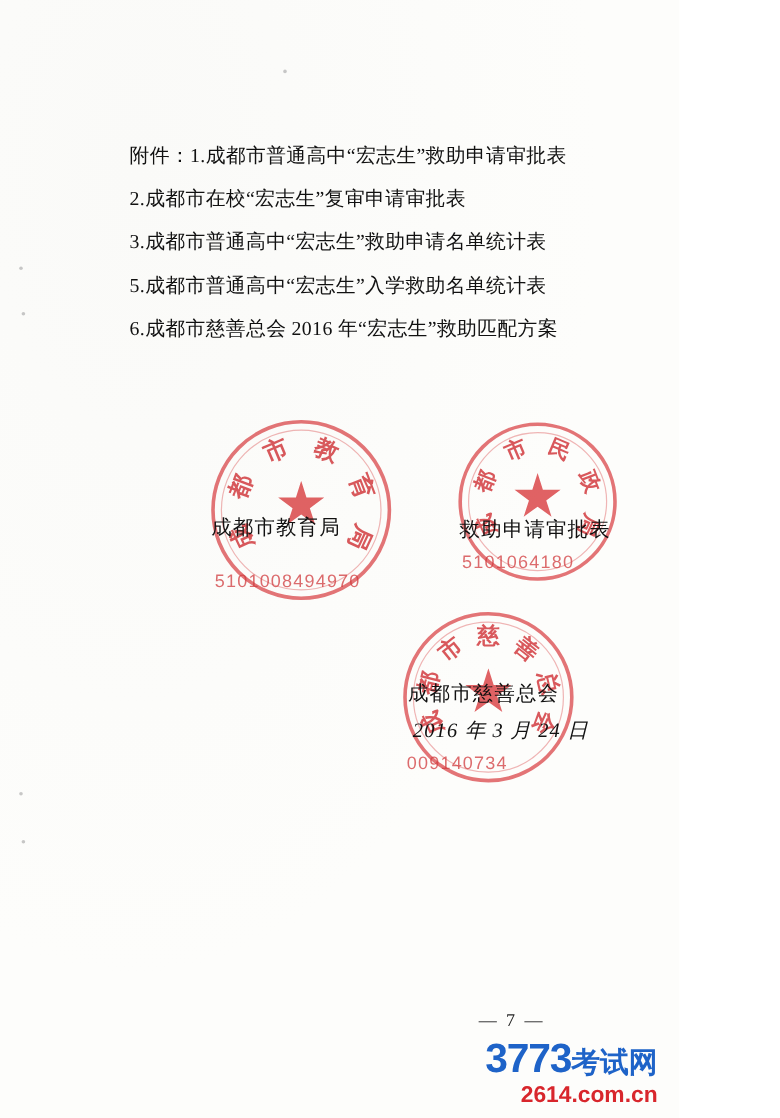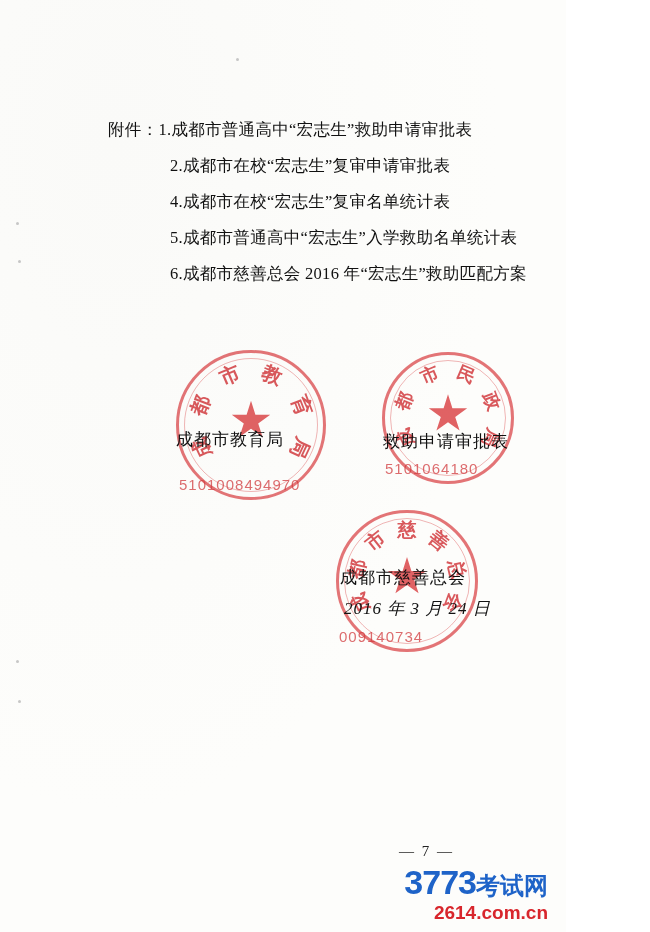--- a/index.html
+++ b/index.html
@@ -38,21 +38,20 @@
     font-size: 16.5px;
     line-height: 36px;
     color: #111;
     letter-spacing: 0.3px;
     white-space: nowrap;
   }
   .att-line.first {
     margin-left: 0;
   }
   .att-line.indent {
-    margin-left: 62px;
     font-family: Liberation Serif, serif;
   }
 
   
   .seal {
     position: absolute;
     border-radius: 50%;
     border: 3px solid rgba(214, 36, 40, 0.72);
     box-sizing: border-box;
     opacity: 0.88;
@@ -188,21 +187,21 @@
 <div class="page">
 
   <div class="attachment-block">
     <div class="att-line first">
       <span>附件：</span><span>1.成都市普通高中“宏志生”救助申请审批表</span>
     </div>
     <div class="att-line indent">
       <span>2.成都市在校“宏志生”复审申请审批表</span>
     </div>
     <div class="att-line indent">
-      <span>4.成都市在校“宏志生”复审名单统计表</span>
+      <span>3.成都市普通高中“宏志生”救助申请名单统计表</span>
     </div>
     <div class="att-line indent">
       <span>5.成都市普通高中“宏志生”入学救助名单统计表</span>
     </div>
     <div class="att-line indent">
       <span>6.成都市慈善总会 2016 年“宏志生”救助匹配方案</span>
     </div>
   </div>
 
   <div class="seal" id="seal-education">

